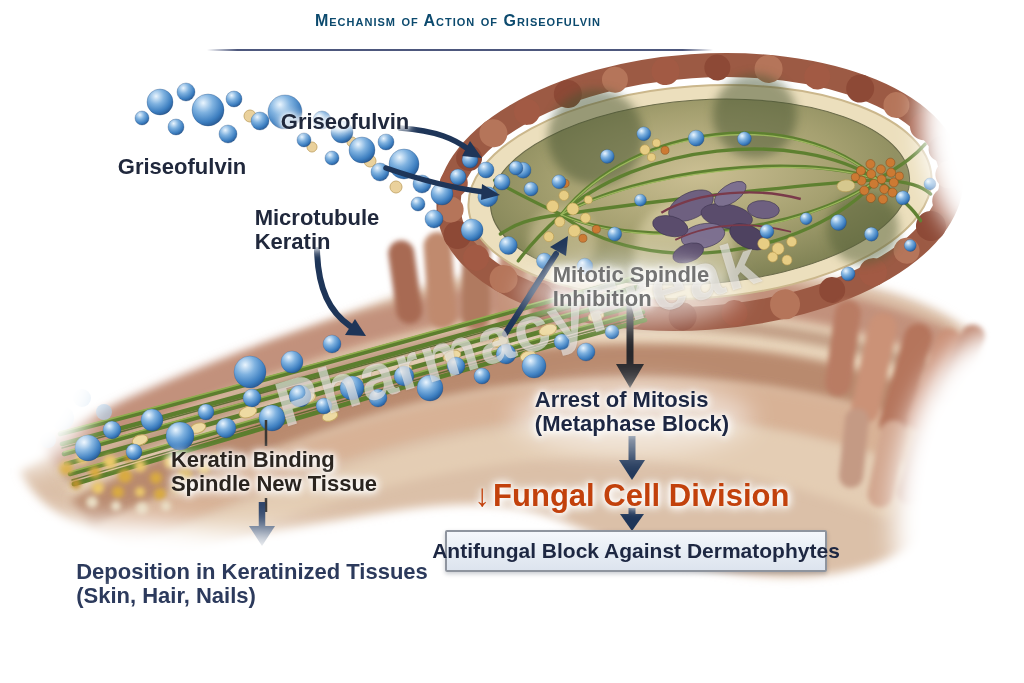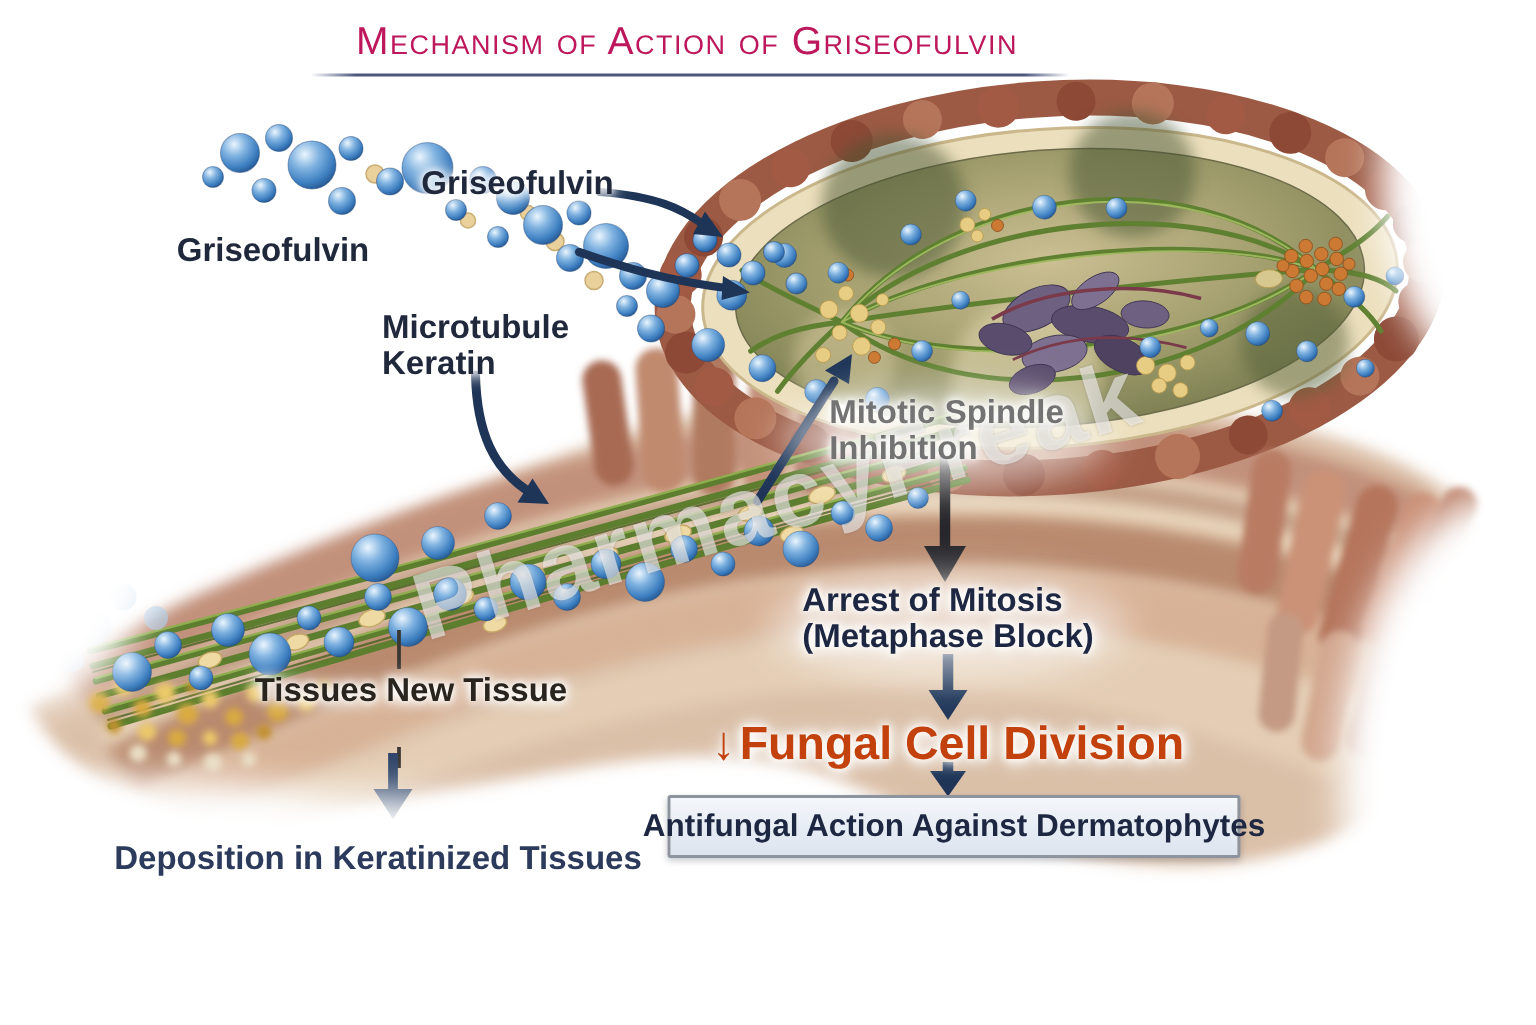--- a/index.html
+++ b/index.html
@@ -10,22 +10,22 @@
   }
   #art{position:absolute;left:0;top:0;}
   .lbl{
     position:absolute;color:#20283c;font-weight:700;line-height:1.08;
     white-space:nowrap;
     text-shadow:0 0 4px #fff,0 0 8px #fff,0 0 14px #fff,0 1px 10px #fff;
   }
   .lbl .sub{display:block;}
   #title{
     position:absolute;left:458px;top:12px;transform:translateX(-50%);
-    font-variant:small-caps;font-size:26px;font-weight:400;
-    letter-spacing:1px;color:#be185d;white-space:nowrap;
+    font-variant:small-caps;font-size:16px;font-weight:700;
+    letter-spacing:1px;color:#0c4a6e;white-space:nowrap;
   }
   #title-underline{
     position:absolute;left:207px;top:49px;width:506px;height:2px;
     background:linear-gradient(90deg,rgba(46,58,102,0),rgba(46,58,102,.85) 6%,rgba(46,58,102,.85) 94%,rgba(46,58,102,0));
   }
   #watermark{
     position:absolute;left:248px;top:296px;width:540px;text-align:center;
     transform:rotate(-17deg);font-size:64px;font-weight:700;letter-spacing:2px;
     color:rgba(255,255,255,0.55);text-shadow:0 0 2px rgba(110,100,95,0.35);
     pointer-events:none;
@@ -482,24 +482,26 @@
   <div id="lbl-arrest" class="lbl">
     <span class="sub">Arrest of Mitosis</span>
     <span class="sub">(Metaphase Block)</span>
   </div>
 
   <div id="lbl-fungal" class="lbl">
     <span class="dn">↓</span><span>Fungal Cell Division</span>
   </div>
 
   <div id="lbl-keratin" class="lbl">
-    <span class="sub">Tissues New Tissue</span>
+    <span class="sub">Keratin Binding</span>
+    <span class="sub">Spindle New Tissue</span>
   </div>
 
   <div id="lbl-deposition" class="lbl">
     <span class="sub">Deposition in Keratinized Tissues</span>
+    <span class="sub">(Skin, Hair, Nails)</span>
   </div>
 
   <div id="outcome-box">
-    <span>Antifungal Action Against Dermatophytes</span>
+    <span>Antifungal Block Against Dermatophytes</span>
   </div>
 
 </div>
 
 </body></html>

